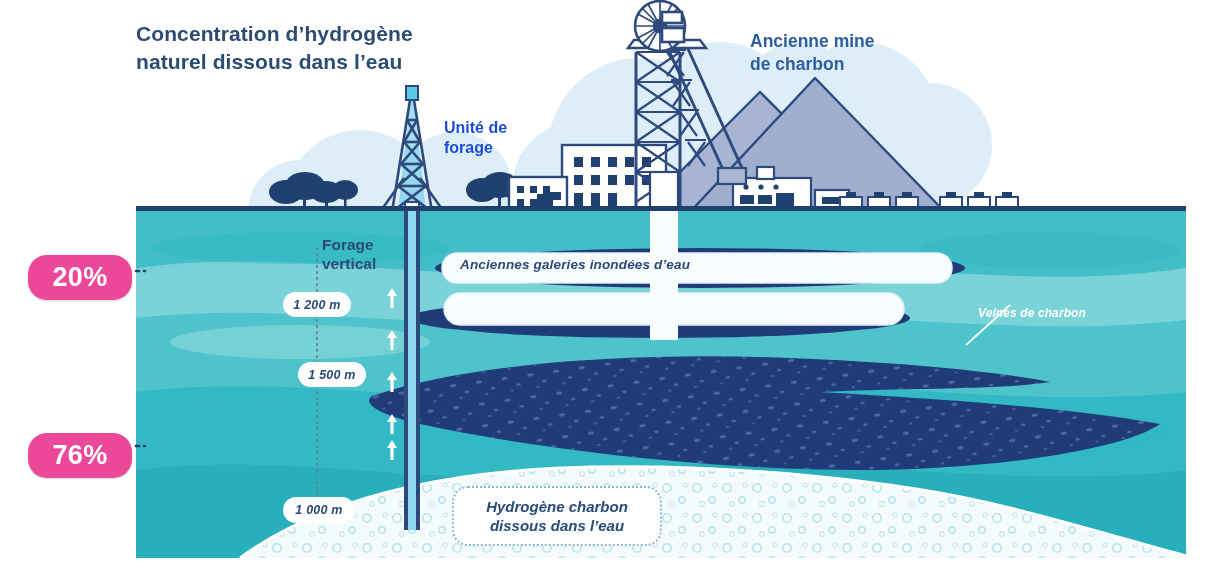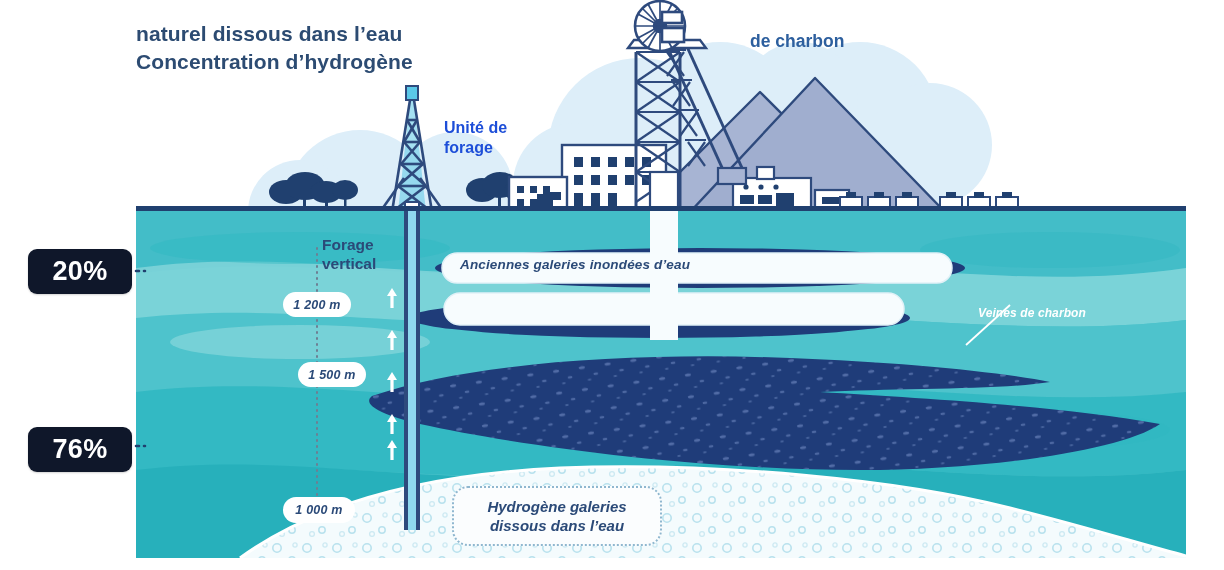--- a/index.html
+++ b/index.html
@@ -24,23 +24,24 @@
   .lbl-forage-unit{
     position:absolute;left:444px;top:118px;width:140px;
     font-size:16px;line-height:1.28;font-weight:700;color:#1d4ed8;
   }
   .lbl-forage-vert{
     position:absolute;left:322px;top:236px;width:110px;
     font-size:15.5px;line-height:1.22;font-weight:700;color:#2b4a78;
   }
   .badge{
     position:absolute;display:flex;align-items:center;justify-content:center;
-    background:#0f172a;border-radius:9px;color:#ffffff;
+    background:#ec4899;border-radius:19px;color:#ffffff;
     font-weight:700;font-size:27px;letter-spacing:.4px;
     box-shadow:0 1px 2px rgba(0,0,0,.18);
+    margin-top:6px;
   }
   .badge.b20{left:28px;top:249px;width:104px;height:45px;}
   .badge.b76{left:28px;top:427px;width:104px;height:45px;}
 
   .pill{
     position:absolute;display:flex;align-items:center;justify-content:center;
     background:#ffffff;border-radius:24px;
     color:#2b4a78;font-style:italic;font-weight:700;font-size:12.5px;
     letter-spacing:.2px;white-space:nowrap;
   }
@@ -375,25 +376,26 @@
   <rect x="136" y="206" width="1050" height="5" fill="#20406f"></rect>
 
   <g stroke="#20406f" stroke-width="2.6" stroke-linecap="round">
     <line x1="136" y1="271" x2="145" y2="271" stroke-dasharray="3 5"></line>
     <line x1="136" y1="446" x2="145" y2="446" stroke-dasharray="3 5"></line>
   </g>
 </svg>
 </div>
 
 <div class="title">
+  <div>Concentration d’hydrogène</div>
   <div>naturel dissous dans l’eau</div>
-  <div>Concentration d’hydrogène</div>
 </div>
 
 <div class="lbl-mine">
+  <div>Ancienne mine</div>
   <div>de charbon</div>
 </div>
 
 <div class="lbl-forage-unit">
   <div>Unité de</div>
   <div>forage</div>
 </div>
 
 <div class="lbl-forage-vert">
   <div>Forage</div>
@@ -407,15 +409,15 @@
 <div class="pill p2">1 500 m</div>
 <div class="pill p3">1 000 m</div>
 
 <div class="cap-galeries">Anciennes galeries inondées d’eau</div>
 
 <div class="cap-veines">
   <div>Veines de charbon</div>
 </div>
 
 <div class="cap-hydro">
-  <span>Hydrogène galeries</span>
+  <span>Hydrogène charbon</span>
   <span>dissous dans l’eau</span>
 </div>
 
 </body></html>

